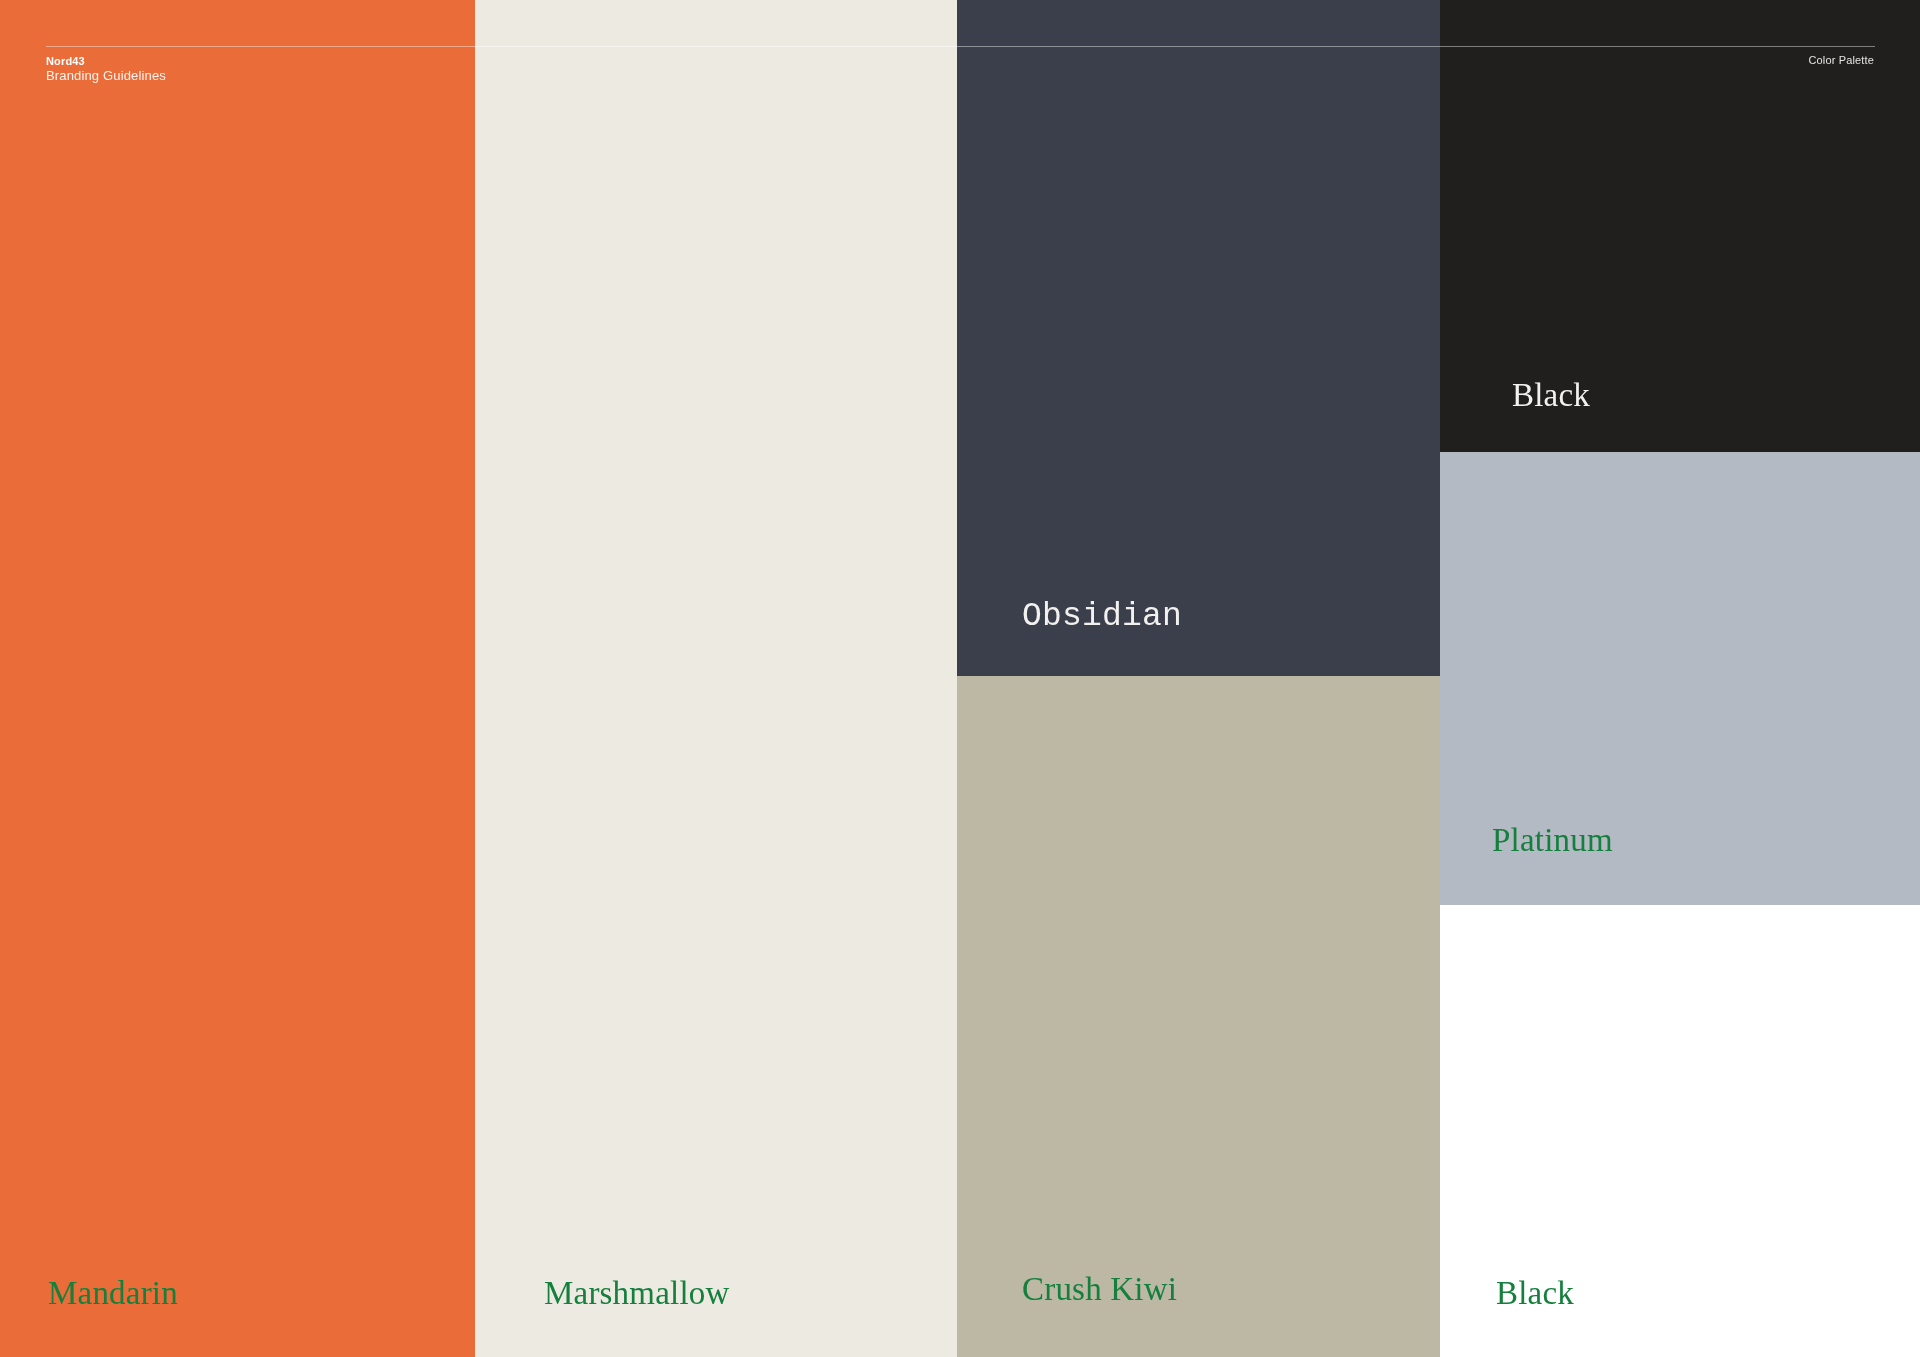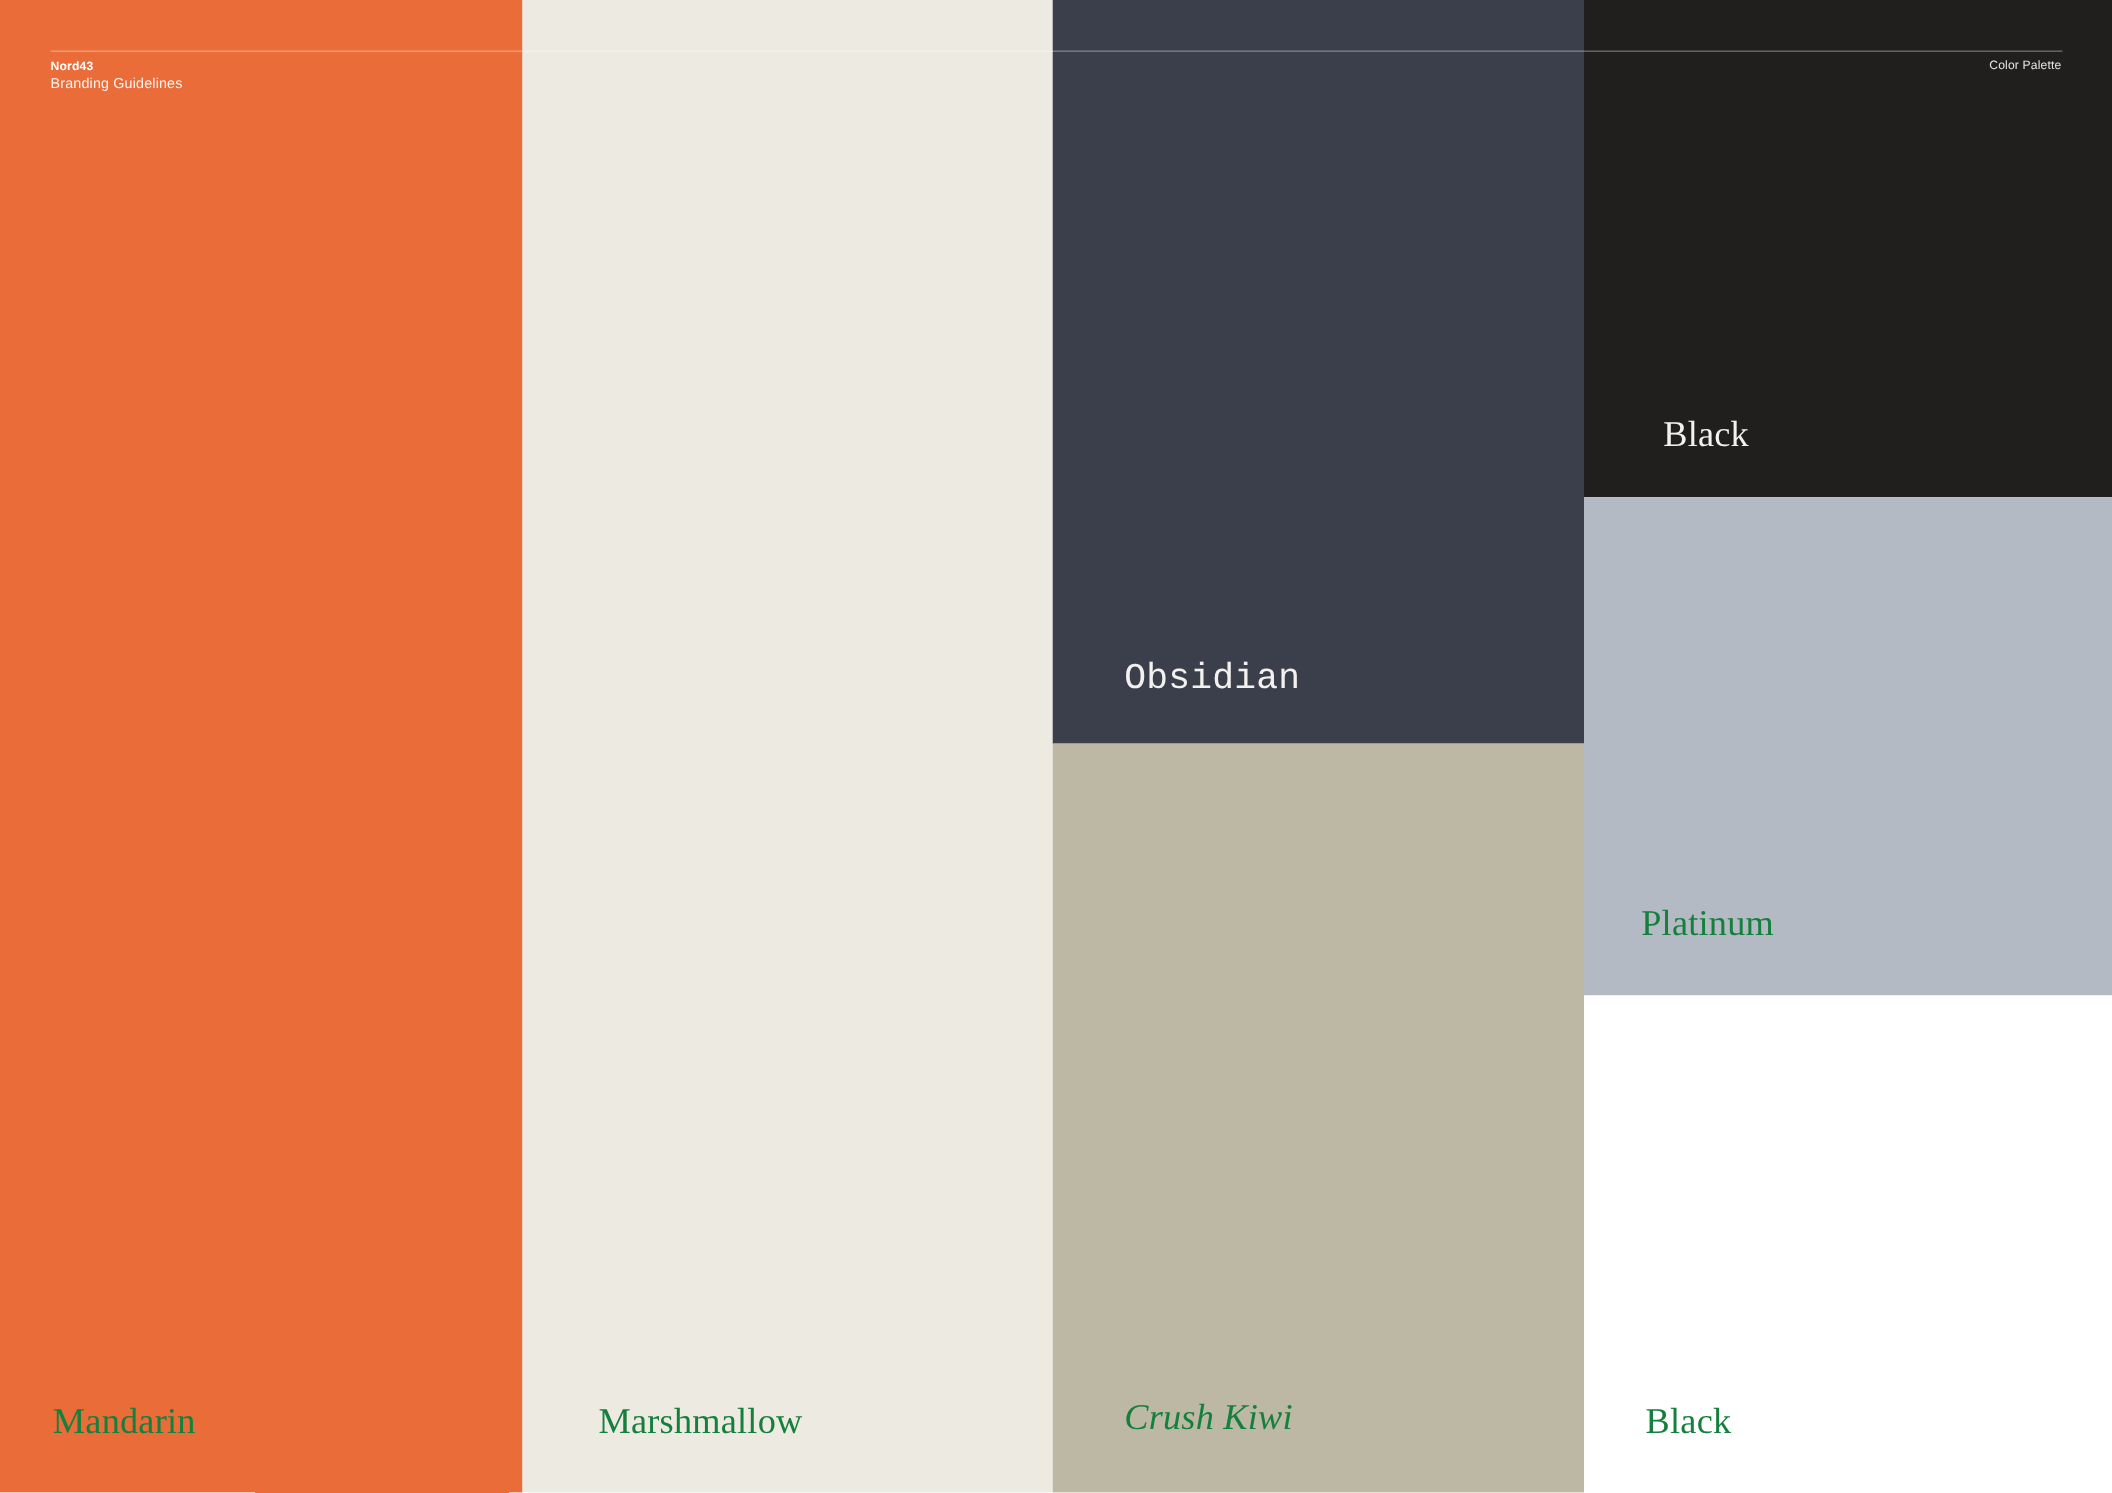--- a/index.html
+++ b/index.html
@@ -92,21 +92,21 @@
     letter-spacing: 0.2px;
     line-height: 1;
     white-space: nowrap;
   }
   .swatch-label--dark  { color: #15803d; }
   .swatch-label--light { color: #f2f1ef; }
 
   
   .label-mandarin    { left: 48px;   top: 1277px; }
   .label-marshmallow { left: 544px;  top: 1277px; }
-  .label-crushkiwi   { left: 1022px; top: 1273px; font-style: italic; }
+  .label-crushkiwi   { left: 1022px; top: 1273px; }
   .label-white       { left: 1496px; top: 1277px; }
   .label-obsidian    { left: 1022px; top: 600px; font-family: Liberation Mono, monospace;  }
   .label-black       { left: 1512px; top: 379px;  }
   .label-platinum    { left: 1492px; top: 824px;  }
 
   
   .header-rule {
     position: absolute;
     left: 46px;
     top: 46px;

